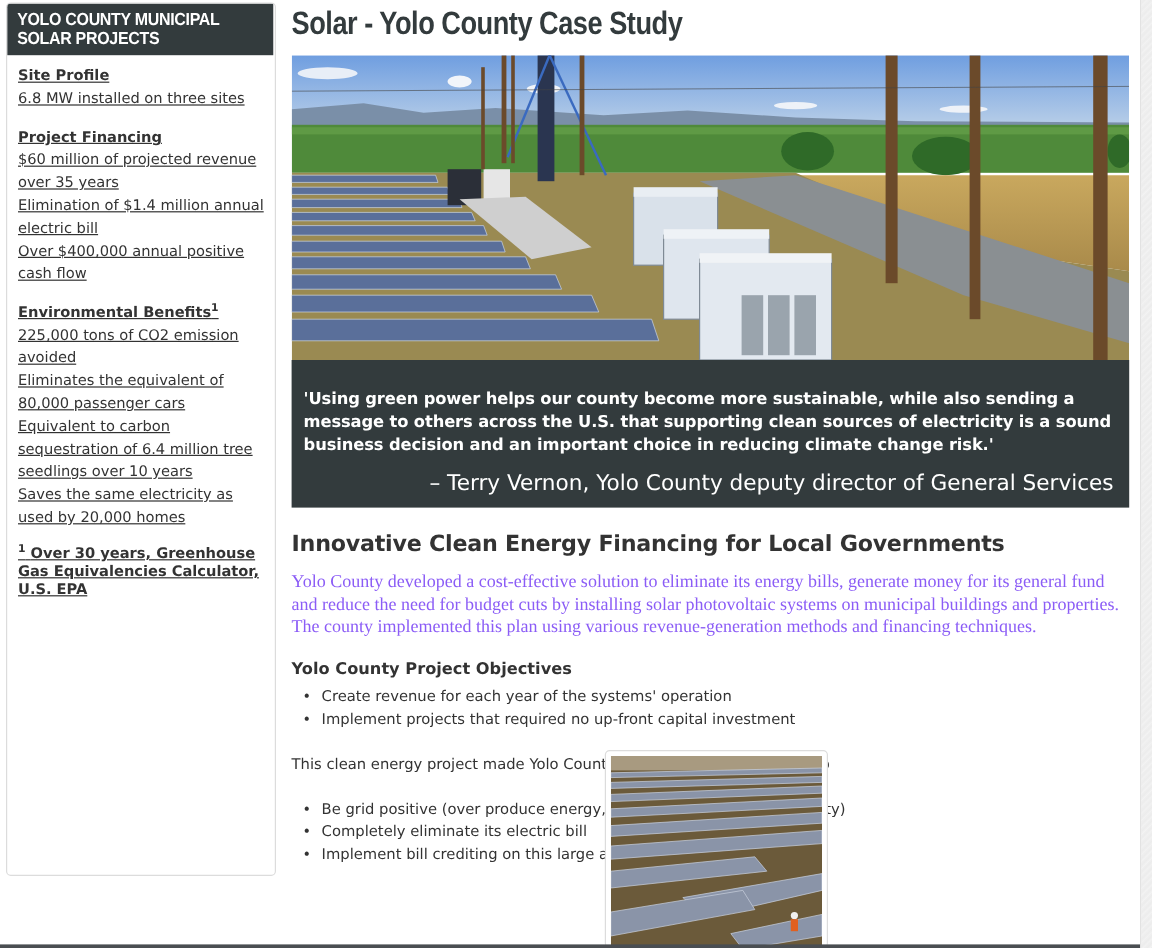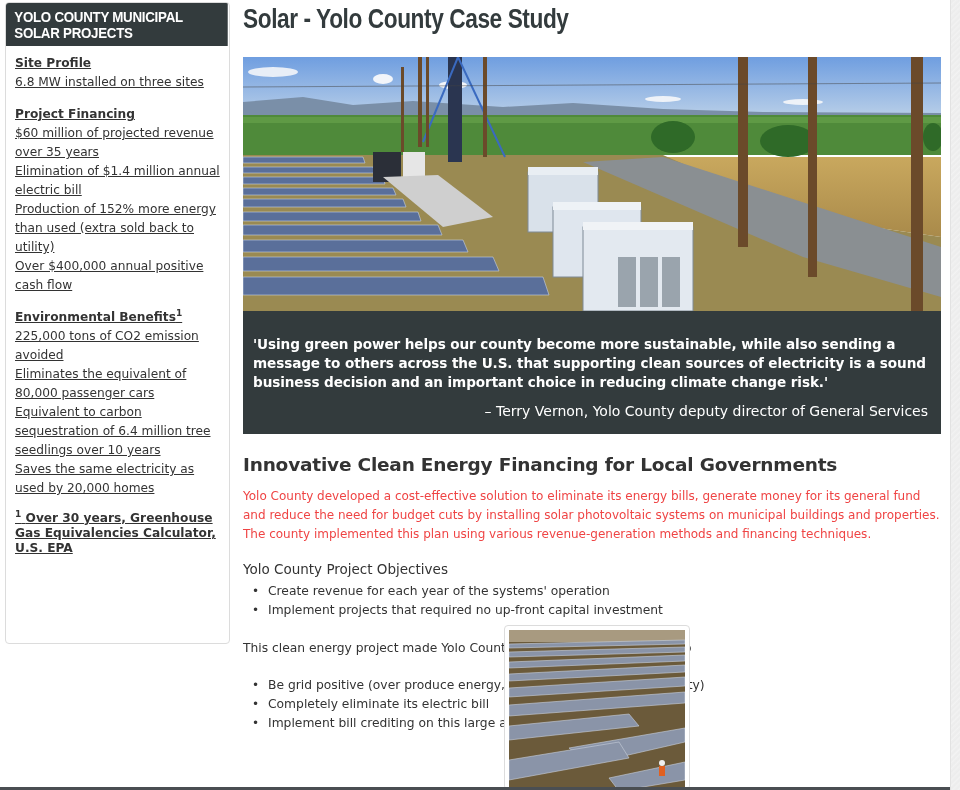--- a/index.html
+++ b/index.html
@@ -8,21 +8,21 @@
 
     
     .gutter {
       position: absolute; right: 0; top: 0; width: 10px; height: 790px;
       background: repeating-linear-gradient(135deg, #f0f0f0 0px, #ececec 2px, #f3f3f3 4px);
       border-left: 1px solid #e2e2e2;
     }
 
     
     .sidebar {
-      position: absolute; left: 5px; top: 2px; width: 225px; height: 642px;
+      position: absolute; left: 5px; top: 2px; width: 225px; height: 728px;
       border: 1px solid #dcdcdc; border-radius: 4px; background: #ffffff;
       overflow: hidden;
     }
     .sidebar-header {
       background: #333b3d; color: #ffffff;
       font-family: "Liberation Sans", sans-serif; font-weight: bold;
       font-size: 14.5px; line-height: 16px; letter-spacing: -0.3px;
       padding: 6px 9px 5px 9px; text-transform: uppercase;
       transform: scaleX(0.92); transform-origin: left center; width: 108%;
     }
@@ -36,38 +36,38 @@
 
     
     .main { position: absolute; left: 243px; top: 0; width: 698px; }
     .page-title {
       font-family: "Liberation Sans", sans-serif; font-weight: bold; color: #333b3d;
       font-size: 27px; line-height: 36px; height: 40px; letter-spacing: -0.5px;
       transform: scaleX(0.84); transform-origin: left center; white-space: nowrap;
       padding-top: 1px;
     }
 
-    .hero { position: relative; width: 698px; height: 396px; margin-top: 17px; }
+    .hero { position: relative; width: 698px; height: 396px; margin-top: 6px; }
     .hero-image { position: absolute; left: 0; top: 0; width: 698px; height: 254px; overflow: hidden; }
     .hero-quote-box {
       position: absolute; left: 0; top: 254px; width: 698px; height: 123px;
       background: #333b3d; color: #ffffff; padding: 24px 10px 0 10px;
     }
     .hero-quote { font-weight: bold; font-size: 13.6px; line-height: 19px; letter-spacing: -0.1px; }
-    .hero-attribution { text-align: right; font-size: 14px; margin-top: 11px; padding-right: 3px; }
+    .hero-attribution { text-align: right; font-size: 18px; margin-top: 11px; padding-right: 3px; }
 
     .section-heading {
       font-weight: bold; font-size: 18.5px; line-height: 24px; color: #333;
       letter-spacing: -0.2px;
     }
-    .para { font-size: 12px; line-height: 19px; color: #ef4444; margin-top: 10px; }
+    .para { font-size: 15px; line-height: 19px; color: #8b5cf6; margin-top: 10px; font-family: Liberation Serif, serif; }
     .para + .para { margin-top: 12px; }
 
     .objectives { position: relative; margin-top: 16px; }
-    .obj-heading { font-weight: normal; font-size: 13.5px; line-height: 18px; color: #333; }
+    .obj-heading { font-weight: bold; font-size: 13.5px; line-height: 18px; color: #333; }
     .bullets { list-style: none; margin-top: 4px; padding-left: 9px; }
     .bullets li { font-size: 12.3px; line-height: 19px; position: relative; padding-left: 16px; }
     .bullets li::before { content: "•"; position: absolute; left: 0; top: 0; font-size: 12px; }
     .obj-para { font-size: 12.3px; line-height: 19px; margin-top: 19px; }
     .bullets2 { margin-top: 18px; }
 
     .thumb {
       position: absolute; left: 504px; top: 625px; width: 186px; height: 165px;
       border: 1px solid #dcdcdc; border-radius: 4px; background: #fff; padding: 4px 4px 0 4px;
     }
@@ -87,21 +87,20 @@
   <div class="sidebar-header">YOLO COUNTY MUNICIPAL SOLAR PROJECTS</div>
   <div class="sidebar-body">
     <div class="sb-section">
       <div class="sb-title"><span>Site Profile</span></div>
       <div class="sb-line">6.8 MW installed on three sites</div>
     </div>
     <div class="sb-section">
       <div class="sb-title"><span>Project Financing</span></div>
       <div class="sb-line">$60 million of projected revenue over 35 years</div>
       <div class="sb-line">Elimination of $1.4 million annual electric bill</div>
-      <div class="sb-line">Production of 152% more energy than used (extra sold back to utility)</div>
       <div class="sb-line">Over $400,000 annual positive cash flow</div>
     </div>
     <div class="sb-section">
       <div class="sb-title"><span>Environmental Benefits</span><sup>1</sup></div>
       <div class="sb-line">225,000 tons of CO2 emission avoided</div>
       <div class="sb-line">Eliminates the equivalent of 80,000 passenger cars</div>
       <div class="sb-line">Equivalent to carbon sequestration of 6.4 million tree seedlings over 10 years</div>
       <div class="sb-line">Saves the same electricity as used by 20,000 homes</div>
     </div>
     <div class="sb-footnote">

